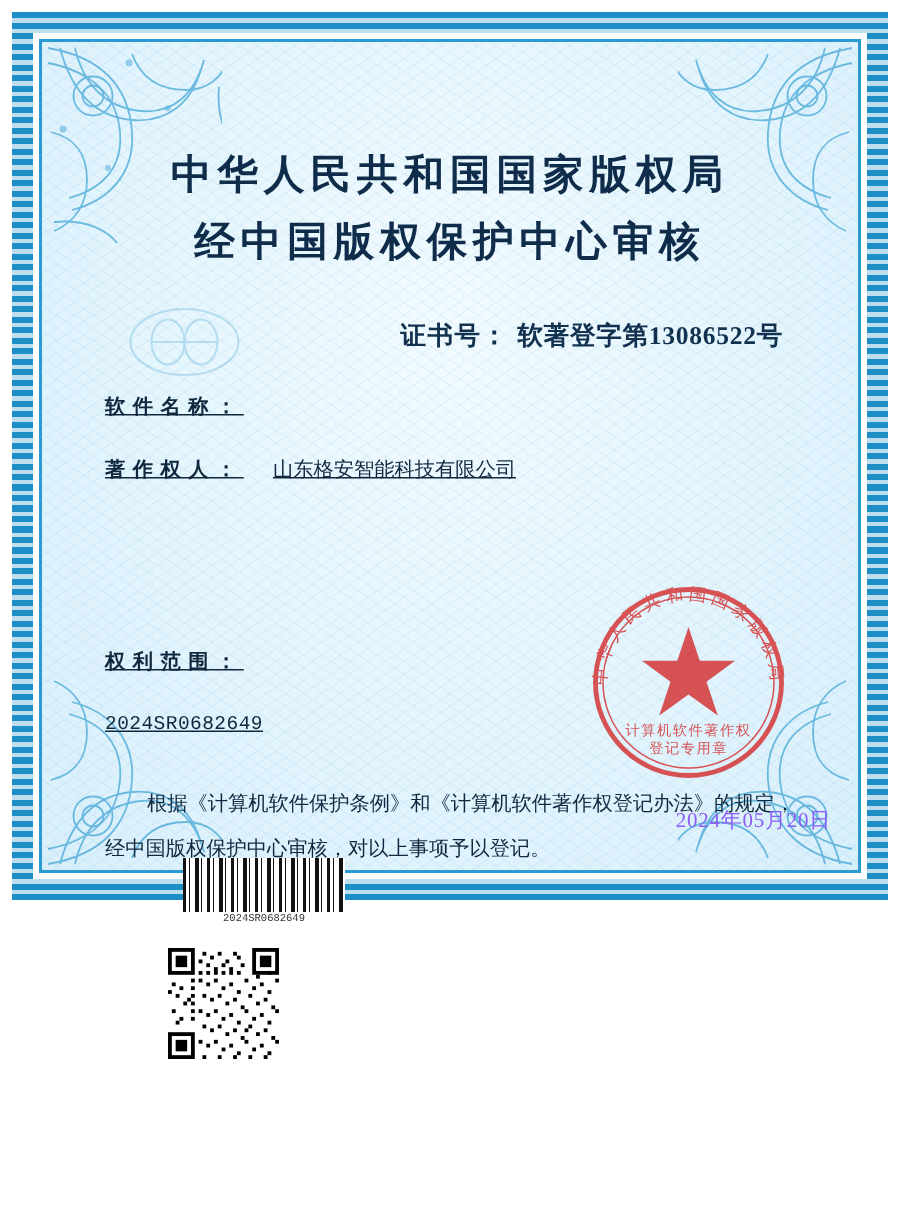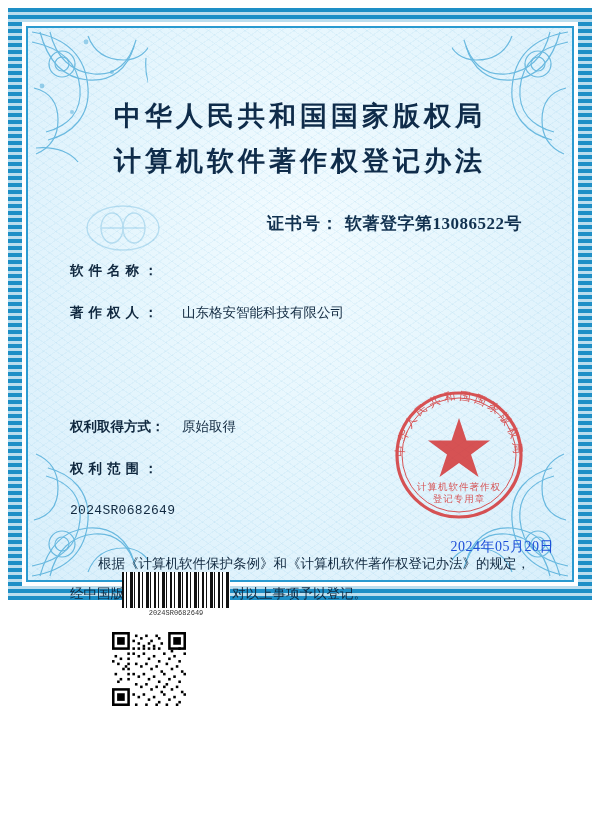--- a/index.html
+++ b/index.html
@@ -132,20 +132,21 @@
 
   .fields {
     margin-top: 24px;
   }
   .field-row {
     display: flex;
     align-items: center;
     margin-bottom: 4px;
     font-size: 13.5px;
     color: #10283f;
+    text-decoration: underline;
   }
   .field-label {
     width: 112px;
     flex: 0 0 112px;
     font-weight: bold;
     letter-spacing: 0px;
     line-height: 24px;
   }
   .field-label.spaced { letter-spacing: 5px; }
   .field-value {
@@ -220,21 +221,21 @@
     width: 150px;
     height: 150px;
     pointer-events: none;
   }
 
   .issue-date {
     position: absolute;
     right: 46px;
     bottom: 52px;
     font-size: 14px;
-    color: #1d4ed8;
+    color: #8b5cf6;
     font-family: "Liberation Serif", "DejaVu Serif", serif;
     letter-spacing: .5px;
   }
 </style>
 </head>
 <body>
 
 <div class="certificate">
 
   <div class="border-outer"></div>
@@ -295,21 +296,21 @@
       <circle cx="34" cy="36" r="7"></circle>
       <path d="M6 60 C22 64 30 74 30 92 C30 108 22 120 8 126"></path>
       <path d="M60 8 C66 24 78 32 96 32 C110 32 120 24 124 12"></path>
     </g>
   </svg>
 
   <div class="content">
 
     <div class="title-block">
       <div class="title-line1">中华人民共和国国家版权局</div>
-      <div class="title-line2">计算机软件著作权登记办法</div>
+      <div class="title-line2">经中国版权保护中心审核</div>
     </div>
 
     <div class="cert-no">
       <span class="label">证书号：</span><span class="value">软著登字第13086522号</span>
     </div>
 
     <svg class="watermark" viewBox="0 0 78 60">
       <g fill="none" stroke="#3f9fd0" stroke-width="1.4">
         <ellipse cx="39" cy="30" rx="36" ry="22"></ellipse>
         <ellipse cx="28" cy="30" rx="11" ry="15"></ellipse>
@@ -326,24 +327,20 @@
 
       <div class="gap-mid"></div>
 
       <div class="field-row">
         <div class="field-label spaced">著作权人：</div>
         <div class="field-value">山东格安智能科技有限公司</div>
       </div>
 
       <div class="gap-big"></div>
 
-      <div class="field-row">
-        <div class="field-label">权利取得方式：</div>
-        <div class="field-value">原始取得</div>
-      </div>
 
       <div class="gap-mid"></div>
 
       <div class="field-row">
         <div class="field-label spaced">权利范围：</div>
       </div>
 
       <div class="gap-mid"></div>
 
       <div class="field-row">

